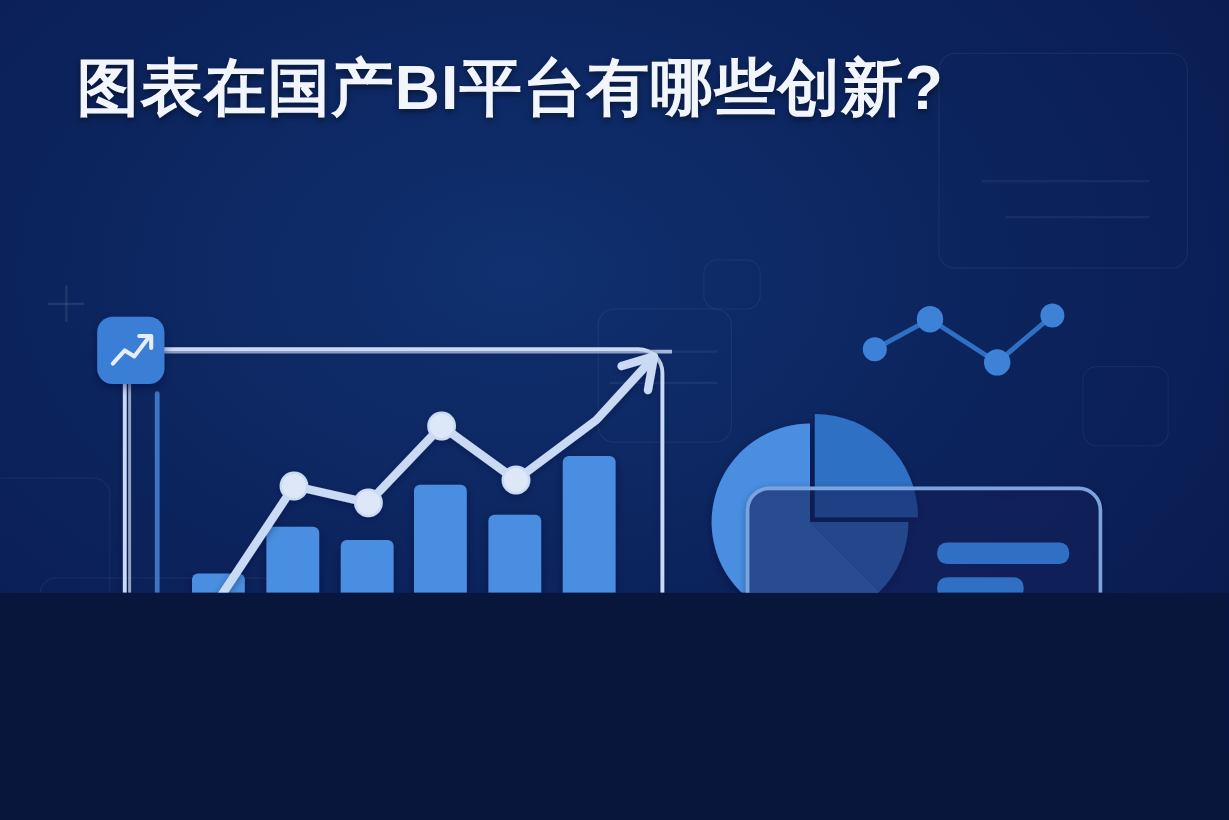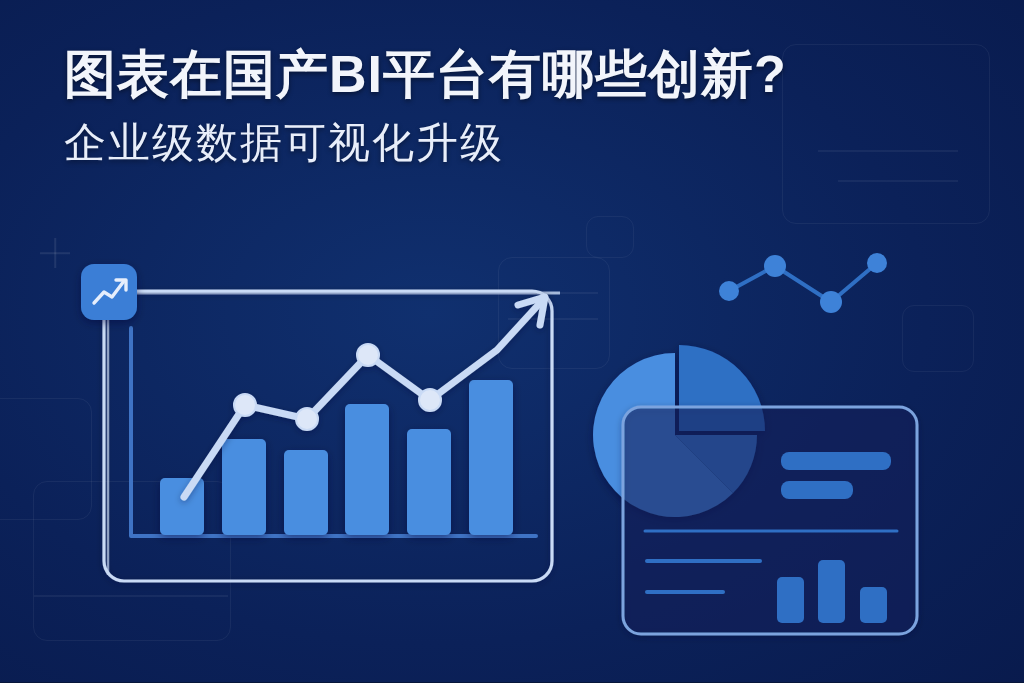--- a/index.html
+++ b/index.html
@@ -1,21 +1,21 @@
 <!DOCTYPE html>
 <html><head>
 <meta charset="utf-8">
 <style>
   html,body{margin:0;padding:0;background:#07163a;}
   body{
     font-family:"Liberation Sans","DejaVu Sans",sans-serif;
   }
   #stage{
     position:relative;
-    width:1024px;height:682px;
+    width:1024px;height:494px;
     overflow:hidden;
     background:#0b2159;
     background-image:
       radial-gradient(ellipse 900px 600px at 42% 46%, #10306f 0%, #0b2159 55%, #08194a 100%);
   }
 
   
   .deco{position:absolute;pointer-events:none;}
   .deco-card{
     border:1.5px solid rgba(255,255,255,0.055);
@@ -83,21 +83,20 @@
   <div class="deco deco-line" style="left:34px;top:595px;width:194px;"></div>
 
   <div class="deco deco-card" style="left:-60px;top:398px;width:150px;height:120px;"></div>
 
   <div class="deco deco-plus" style="left:40px;top:238px;width:30px;height:30px;"></div>
 
   <div class="deco deco-sq" style="left:586px;top:216px;width:46px;height:40px;"></div>
 
   <div class="headline-wrap">
     <h1 class="title">图表在国产BI平台有哪些创新?</h1>
-    <h2 class="subtitle">企业级数据可视化升级</h2>
   </div>
 
   <div class="illus">
     <svg width="1024" height="448" viewBox="0 0 1024 448" xmlns="http://www.w3.org/2000/svg">
       <defs>
         <filter id="soft" x="-30%" y="-30%" width="160%" height="160%">
           <feDropShadow dx="0" dy="3" stdDeviation="4" flood-color="#041030" flood-opacity="0.45"></feDropShadow>
         </filter>
         <filter id="softer" x="-30%" y="-30%" width="160%" height="160%">
           <feDropShadow dx="0" dy="2" stdDeviation="3" flood-color="#041030" flood-opacity="0.35"></feDropShadow>

